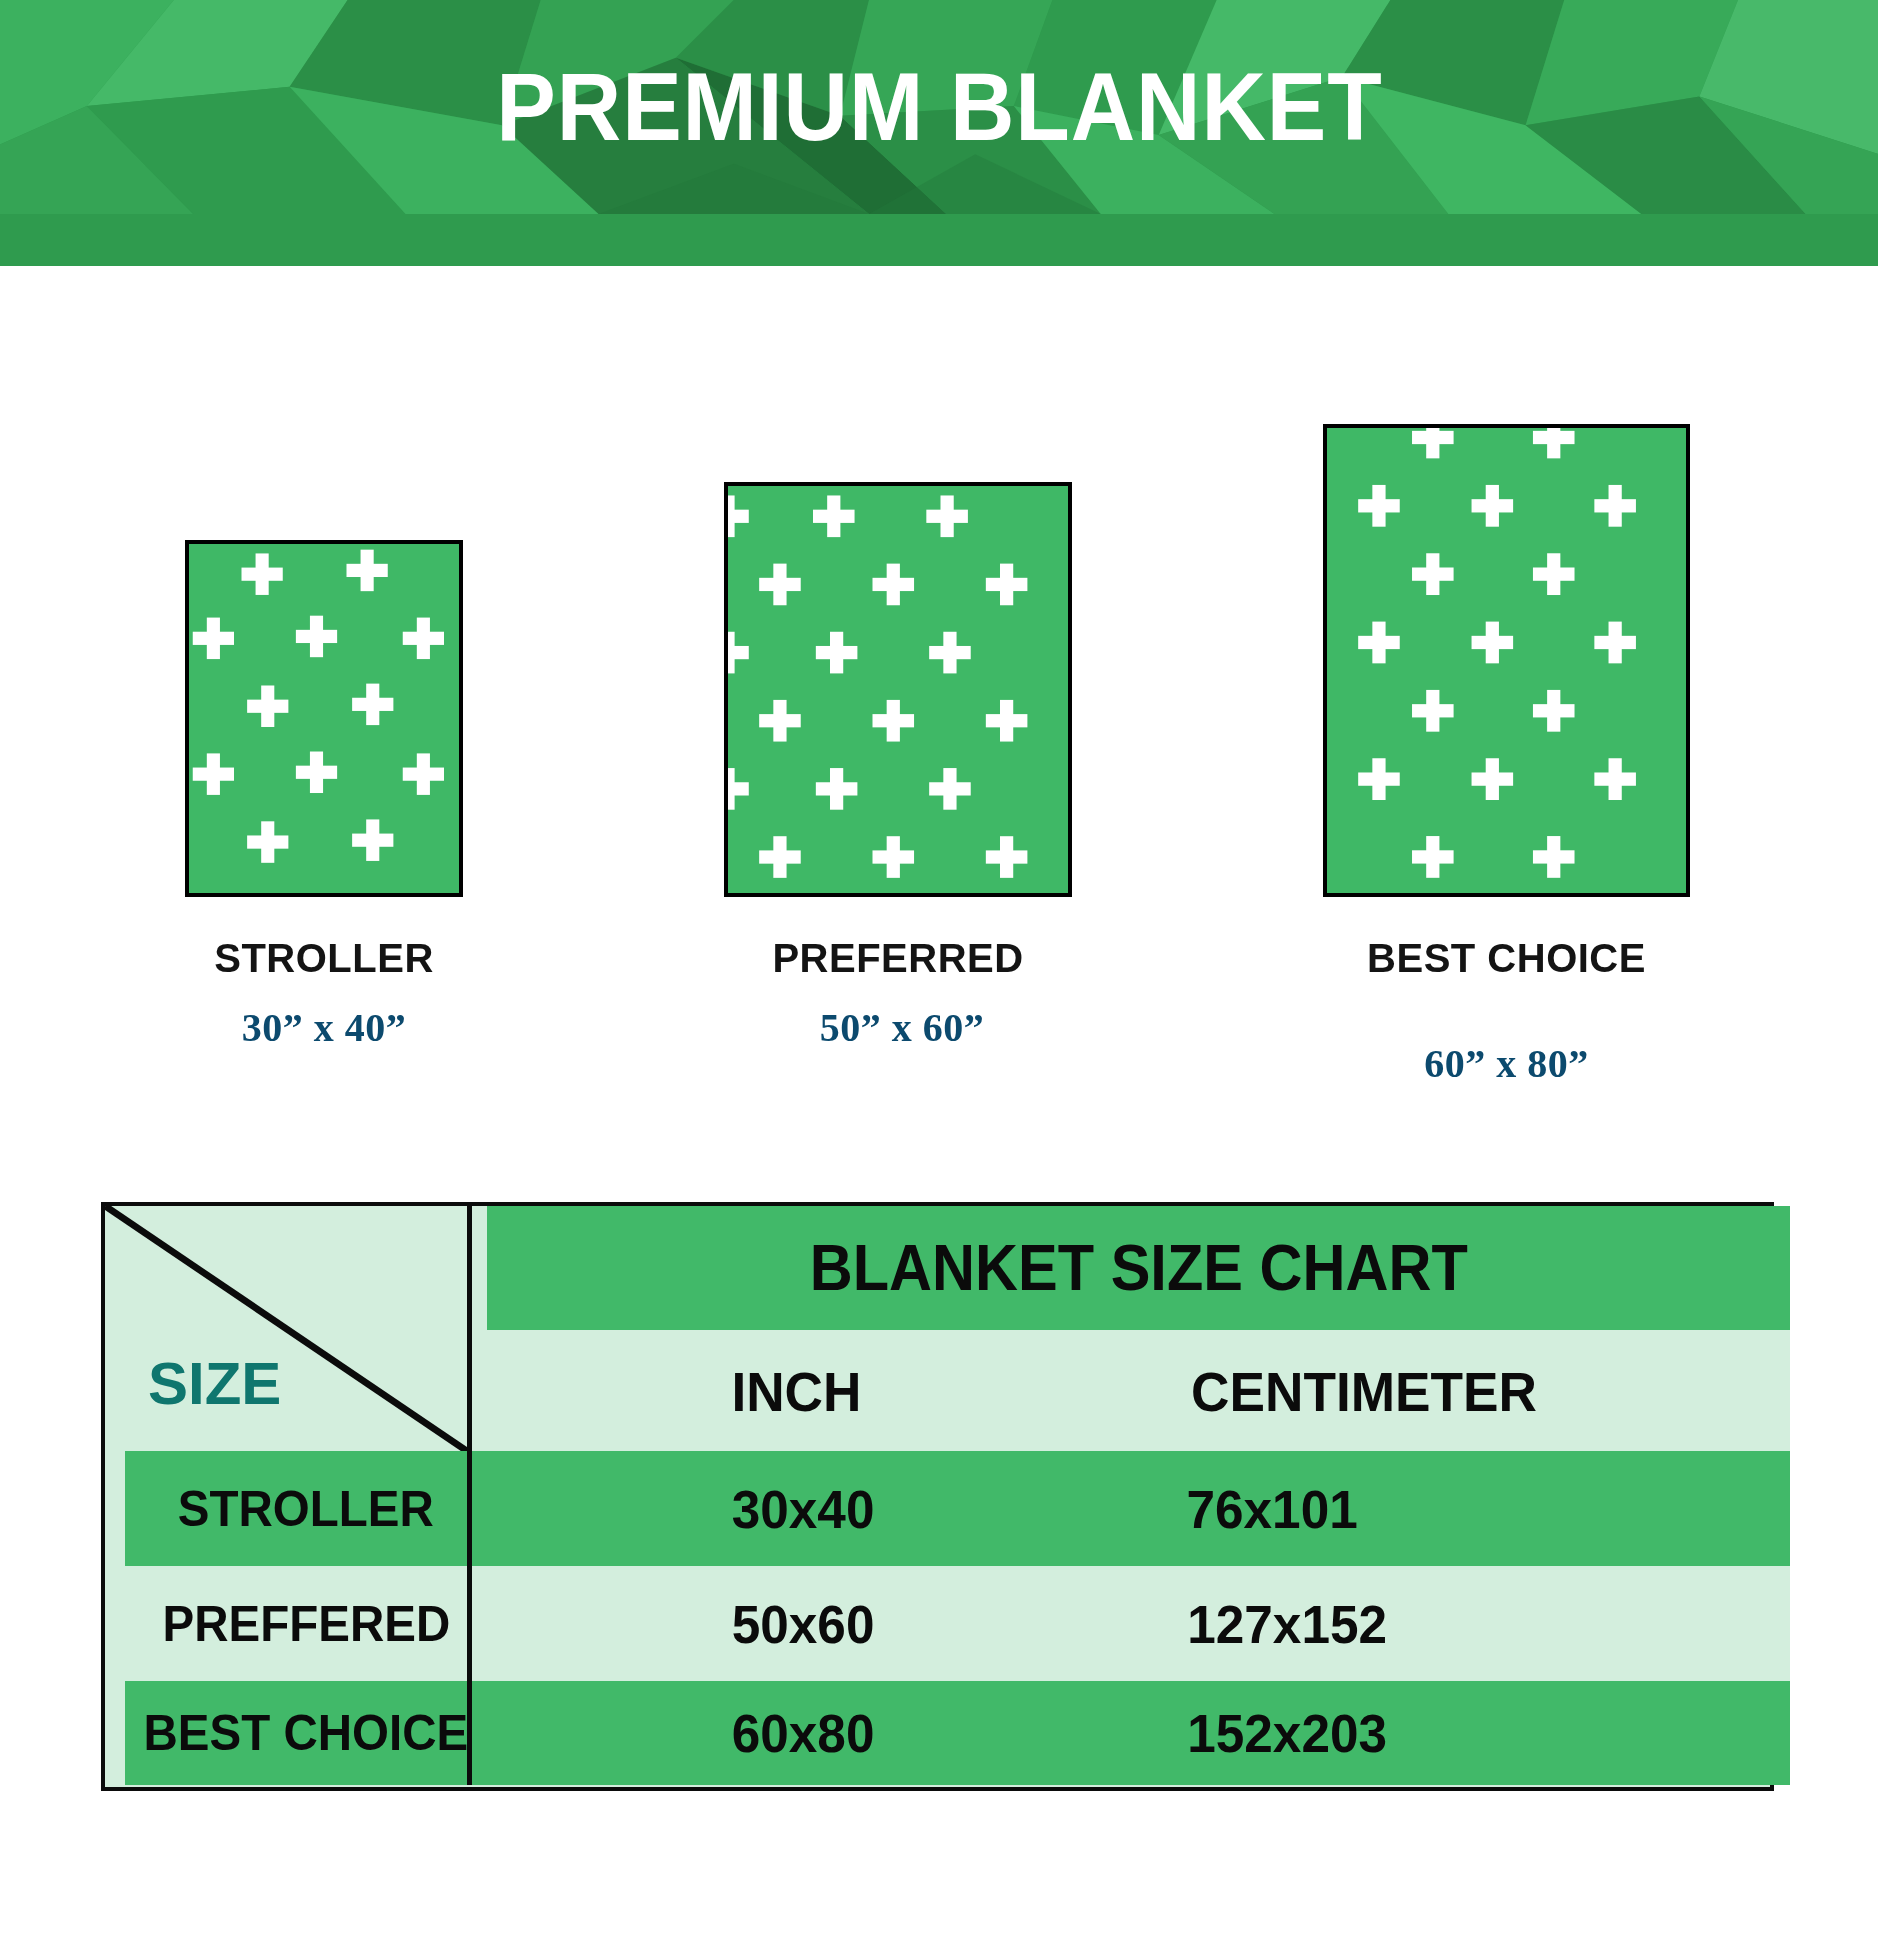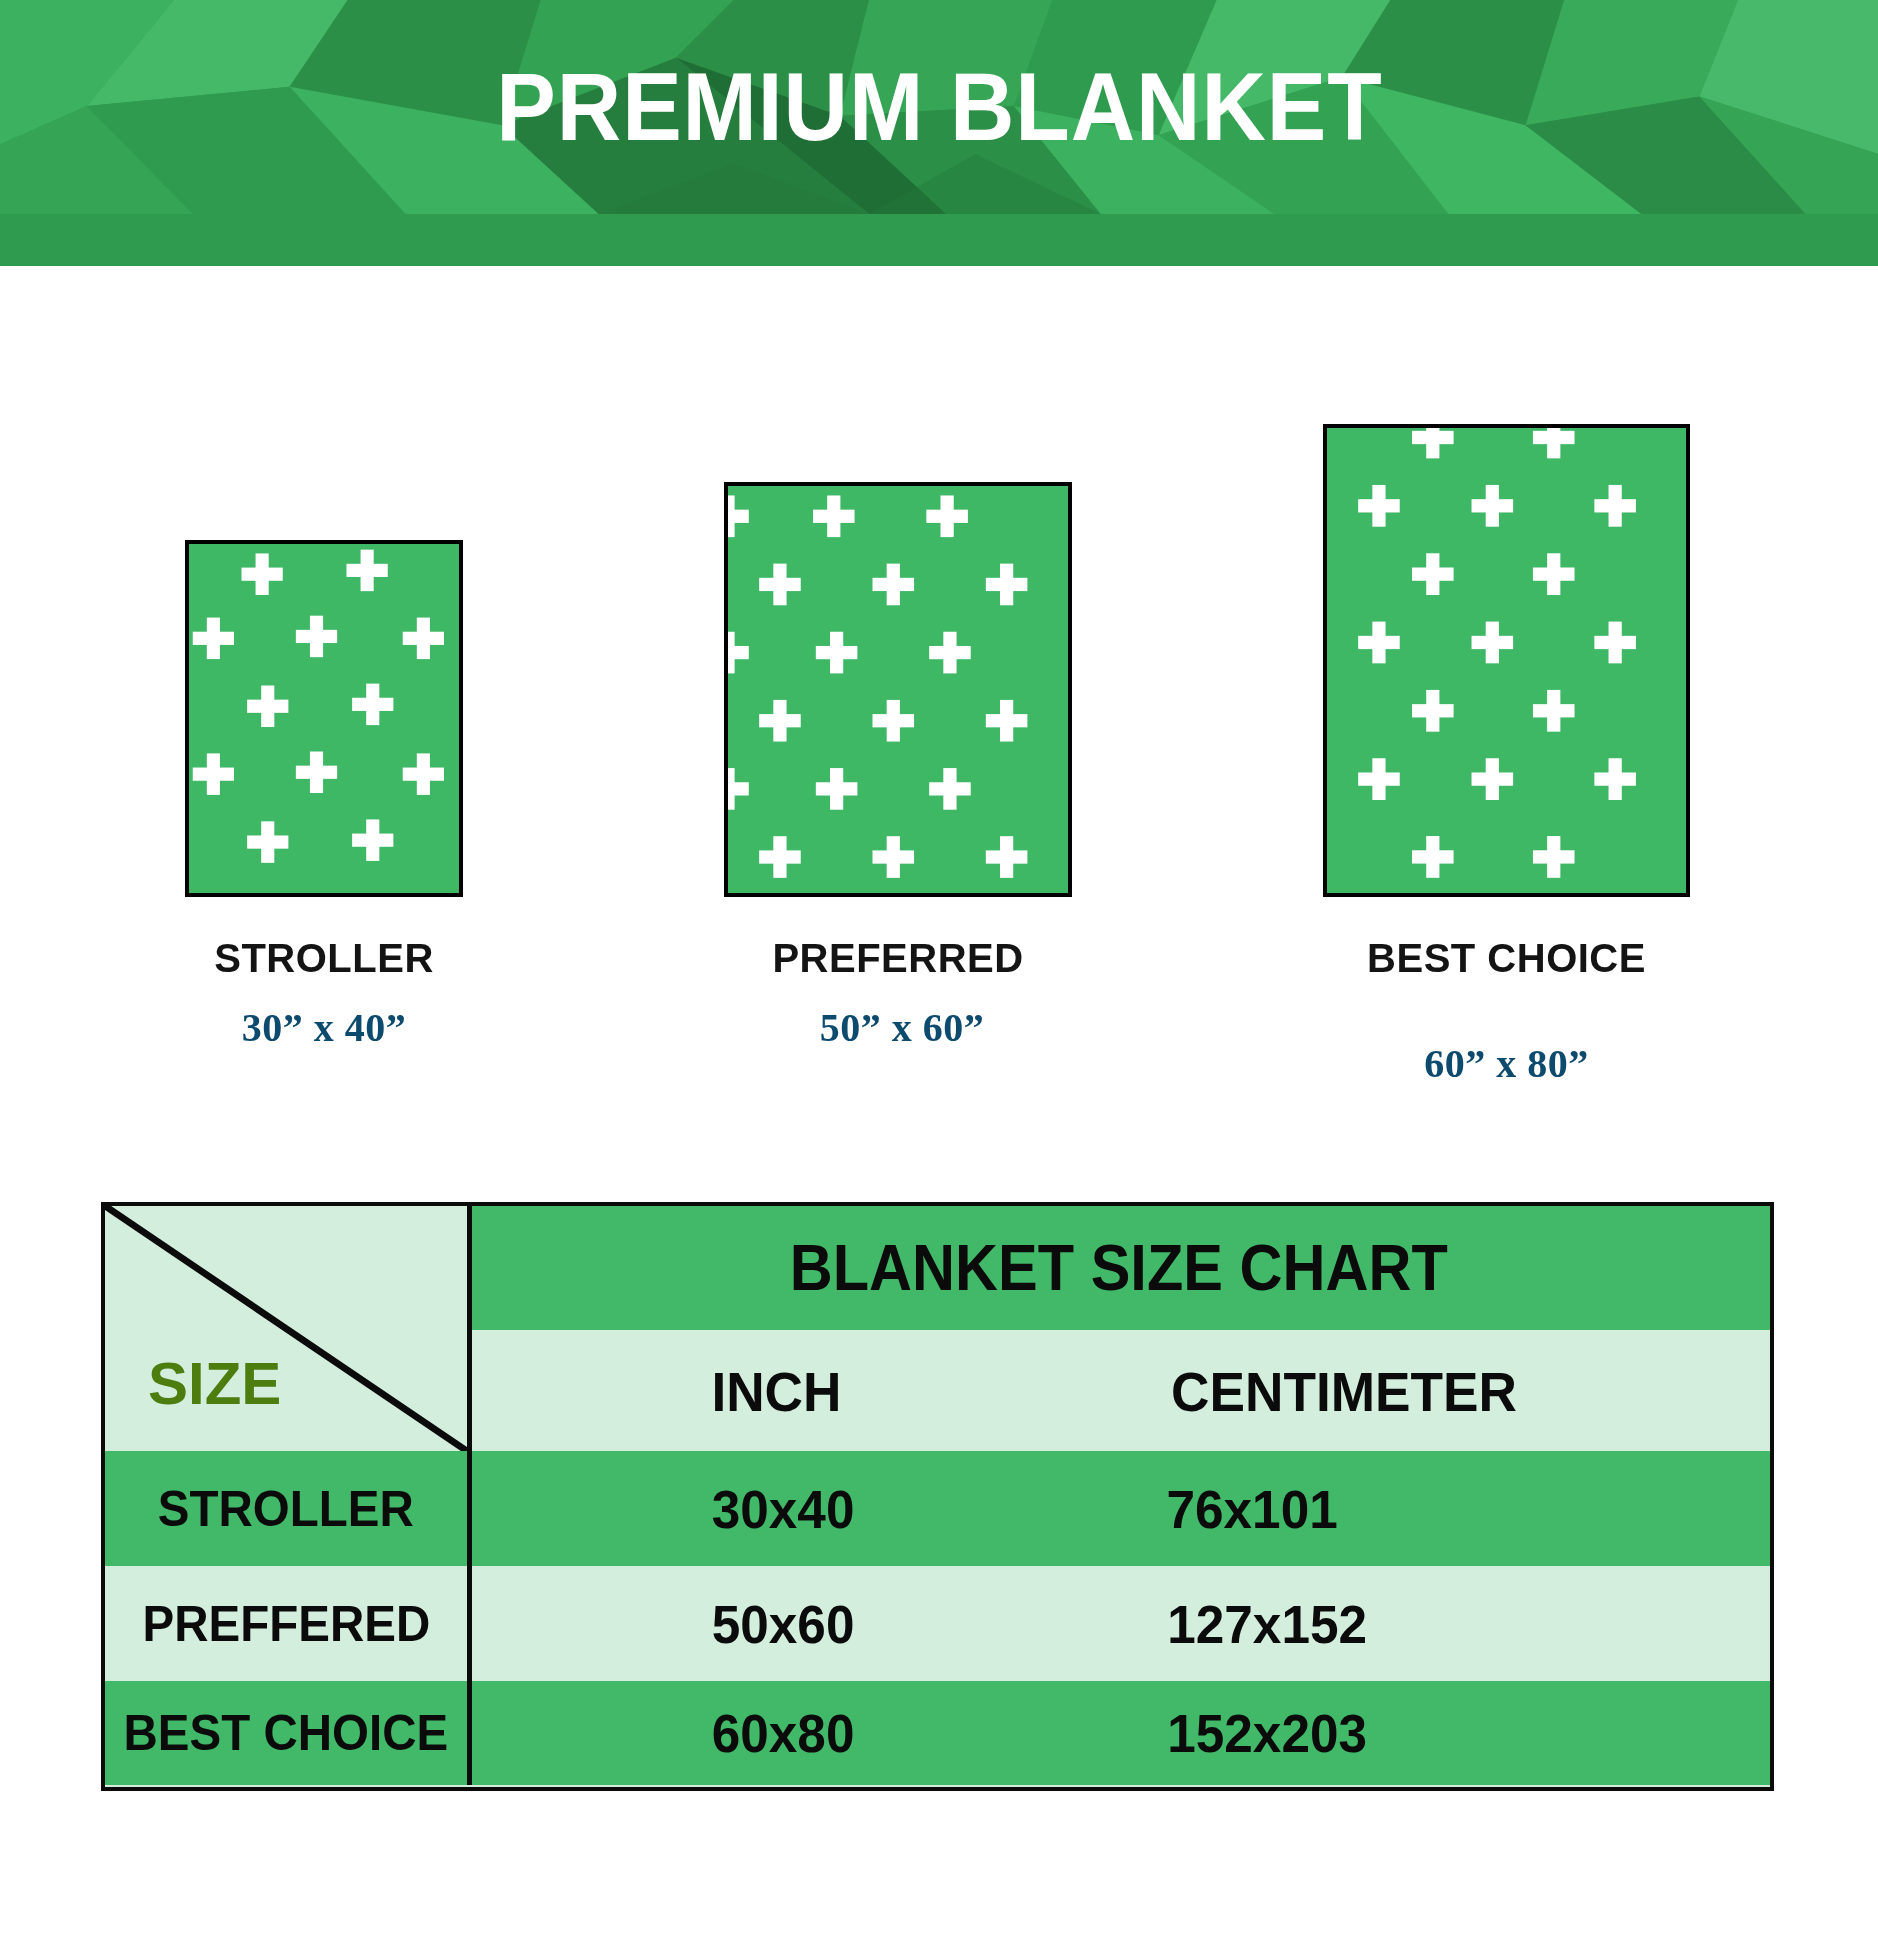--- a/index.html
+++ b/index.html
@@ -106,20 +106,21 @@
     height: 589px;
     border: 4.8px solid #0b0b0b;
     box-sizing: border-box;
     background: #d3eedd;
   }
   .tbl-row {
     position: absolute;
     left: 0;
     width: 100%;
     display: flex;
+    padding-left: 20px;
   }
   .cell-left {
     width: 362px;
     flex: 0 0 362px;
     display: flex;
     align-items: center;
     justify-content: center;
     box-sizing: border-box;
   }
   .cell-right {
@@ -175,21 +176,21 @@
   }
   #size-corner svg {
     position: absolute;
     left: 0; top: 0;
     display: block;
   }
   #size-label {
     position: absolute;
     left: 43px;
     top: 143px;
-    color: #4d7c0f;
+    color: #0f766e;
     font-family: "Liberation Sans", sans-serif;
     font-weight: bold;
     font-size: 60px;
     letter-spacing: 0px;
   }
 
   .hdr-unit {
     position: absolute;
     color: #0b0b0b;
     font-family: "Liberation Sans", sans-serif;

